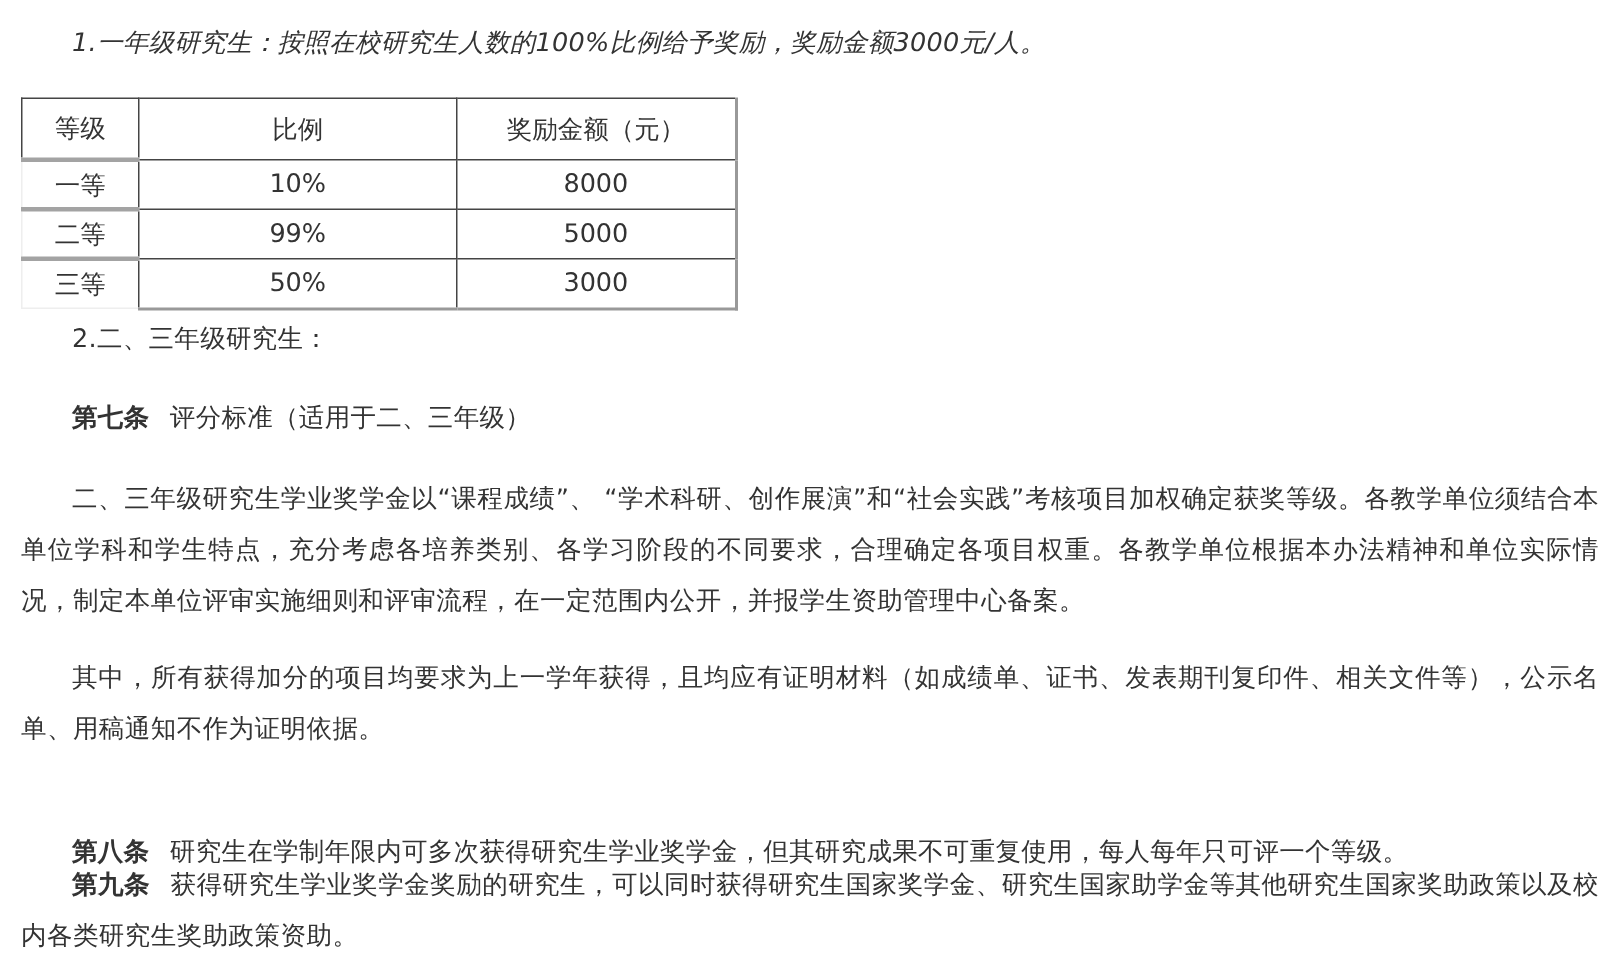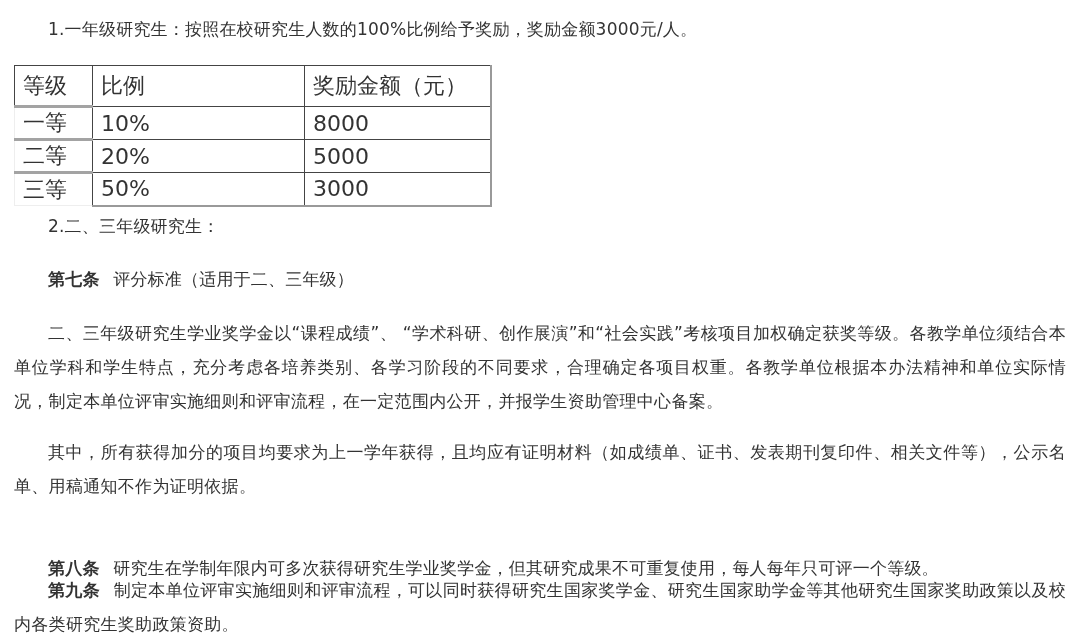--- a/index.html
+++ b/index.html
@@ -30,22 +30,23 @@
       text-align: justify;
       text-indent: 34px;
       letter-spacing: 0.3px;
     }
     .bold { font-weight: bold; color: #333; text-align: center; }
     table.award {
       position: absolute;
       left: 14px;
       top: 65px;
       border-collapse: collapse;
-      font-size: 22px;
+      font-size: 17px;
       color: #333;
+      text-align: center;
     }
     table.award td {
       height: 33px;
       padding: 0 8px;
       vertical-align: middle;
       border: 1px solid #444;
       box-sizing: border-box;
     }
     table.award tr.head td { height: 41px; }
     table.award td.c1 { width: 78px; }
@@ -59,37 +60,37 @@
     table.award tr.body td.c2 { border-left: 1px solid #555; margin-left: 27px; }
     table.award tr.last td.c2,
     table.award tr.last td.c3 { border-bottom: 2px solid #999; }
     table.award td.c3 { border-right: 2px solid #999; }
     table.award tr.head td { border-top: 1px solid #444; }
     table.award tr.head td.c1 { border-left: 1px solid #444; }
   </style>
 </head>
 <body>
 
-<div class="line" style="left:48px; top:19px;">1.一年级研究生：按照在校研究生人数的100%比例给予奖励，奖励金额3000元/人。</div>
+<div class="line" style="left:48px; top:19px;font-style:italic;">1.一年级研究生：按照在校研究生人数的100%比例给予奖励，奖励金额3000元/人。</div>
 
 <table class="award">
   <tbody>
       <tr class="head">
     <td class="c1">等级</td>
     <td class="c2">比例</td>
     <td class="c3">奖励金额（元）</td>
   </tr>
   <tr class="body">
     <td class="c1">一等</td>
     <td class="c2">10%</td>
     <td class="c3">8000</td>
   </tr>
   <tr class="body">
     <td class="c1">二等</td>
-    <td class="c2">20%</td>
+    <td class="c2">99%</td>
     <td class="c3">5000</td>
   </tr>
   <tr class="body last">
     <td class="c1">三等</td>
     <td class="c2">50%</td>
     <td class="c3">3000</td>
   </tr>
 </tbody>
   </table>
 
@@ -104,14 +105,14 @@
 
 <div class="para" style="top:435px;">其中，所有获得加分的项目均要求为上一学年获得，且均应有证明材料（如成绩单、证书、发表期刊复印件、相关文件等），公示名单、用稿通知不作为证明依据。</div>
 
 <div class="line" style="left:48px; top:558px;">
   <span class="bold">第八条</span>
   <span style="margin-left:8px;">研究生在学制年限内可多次获得研究生学业奖学金，但其研究成果不可重复使用，每人每年只可评一个等级。</span>
 </div>
 
 <div class="para" style="top:573px;">
   <span class="bold">第九条</span>
-  <span style="margin-left:8px;">制定本单位评审实施细则和评审流程，可以同时获得研究生国家奖学金、研究生国家助学金等其他研究生国家奖助政策以及校内各类研究生奖助政策资助。</span>
+  <span style="margin-left:8px;">获得研究生学业奖学金奖励的研究生，可以同时获得研究生国家奖学金、研究生国家助学金等其他研究生国家奖助政策以及校内各类研究生奖助政策资助。</span>
 </div>
 
 </body></html>

